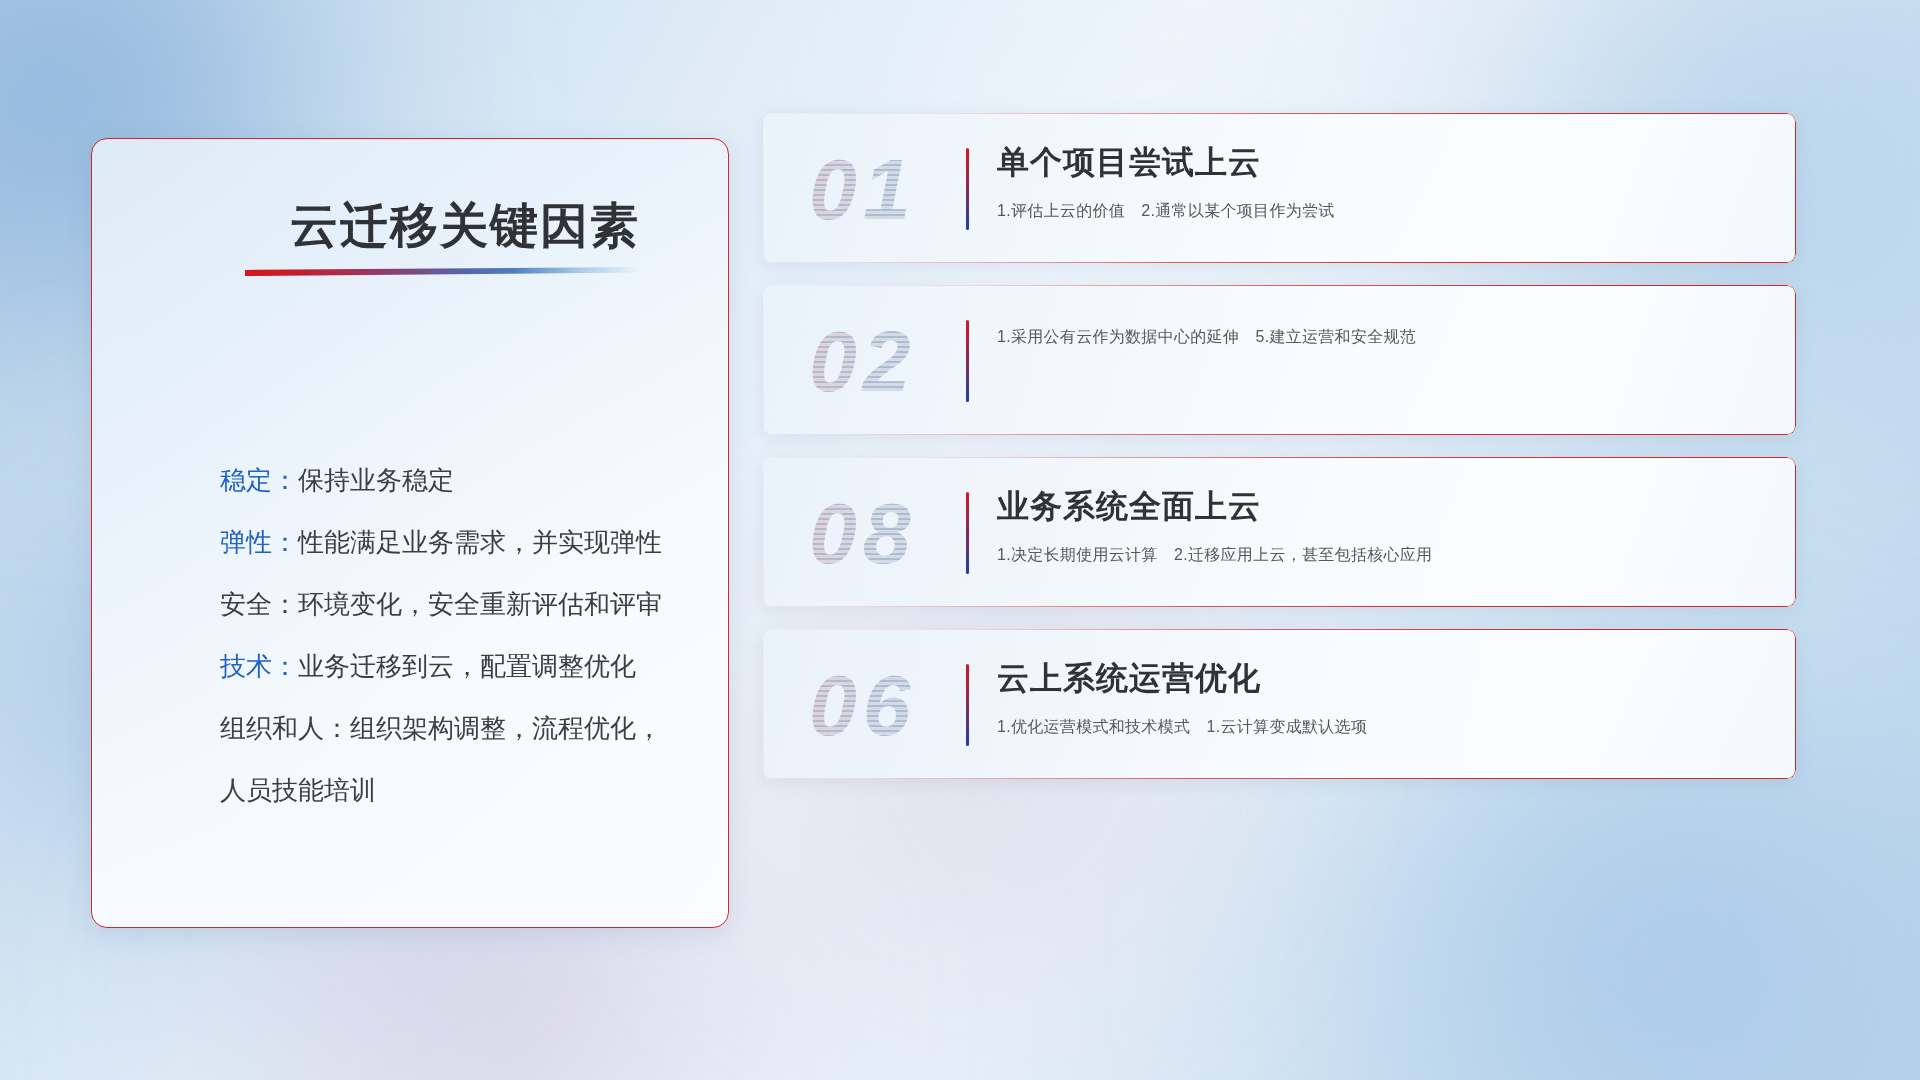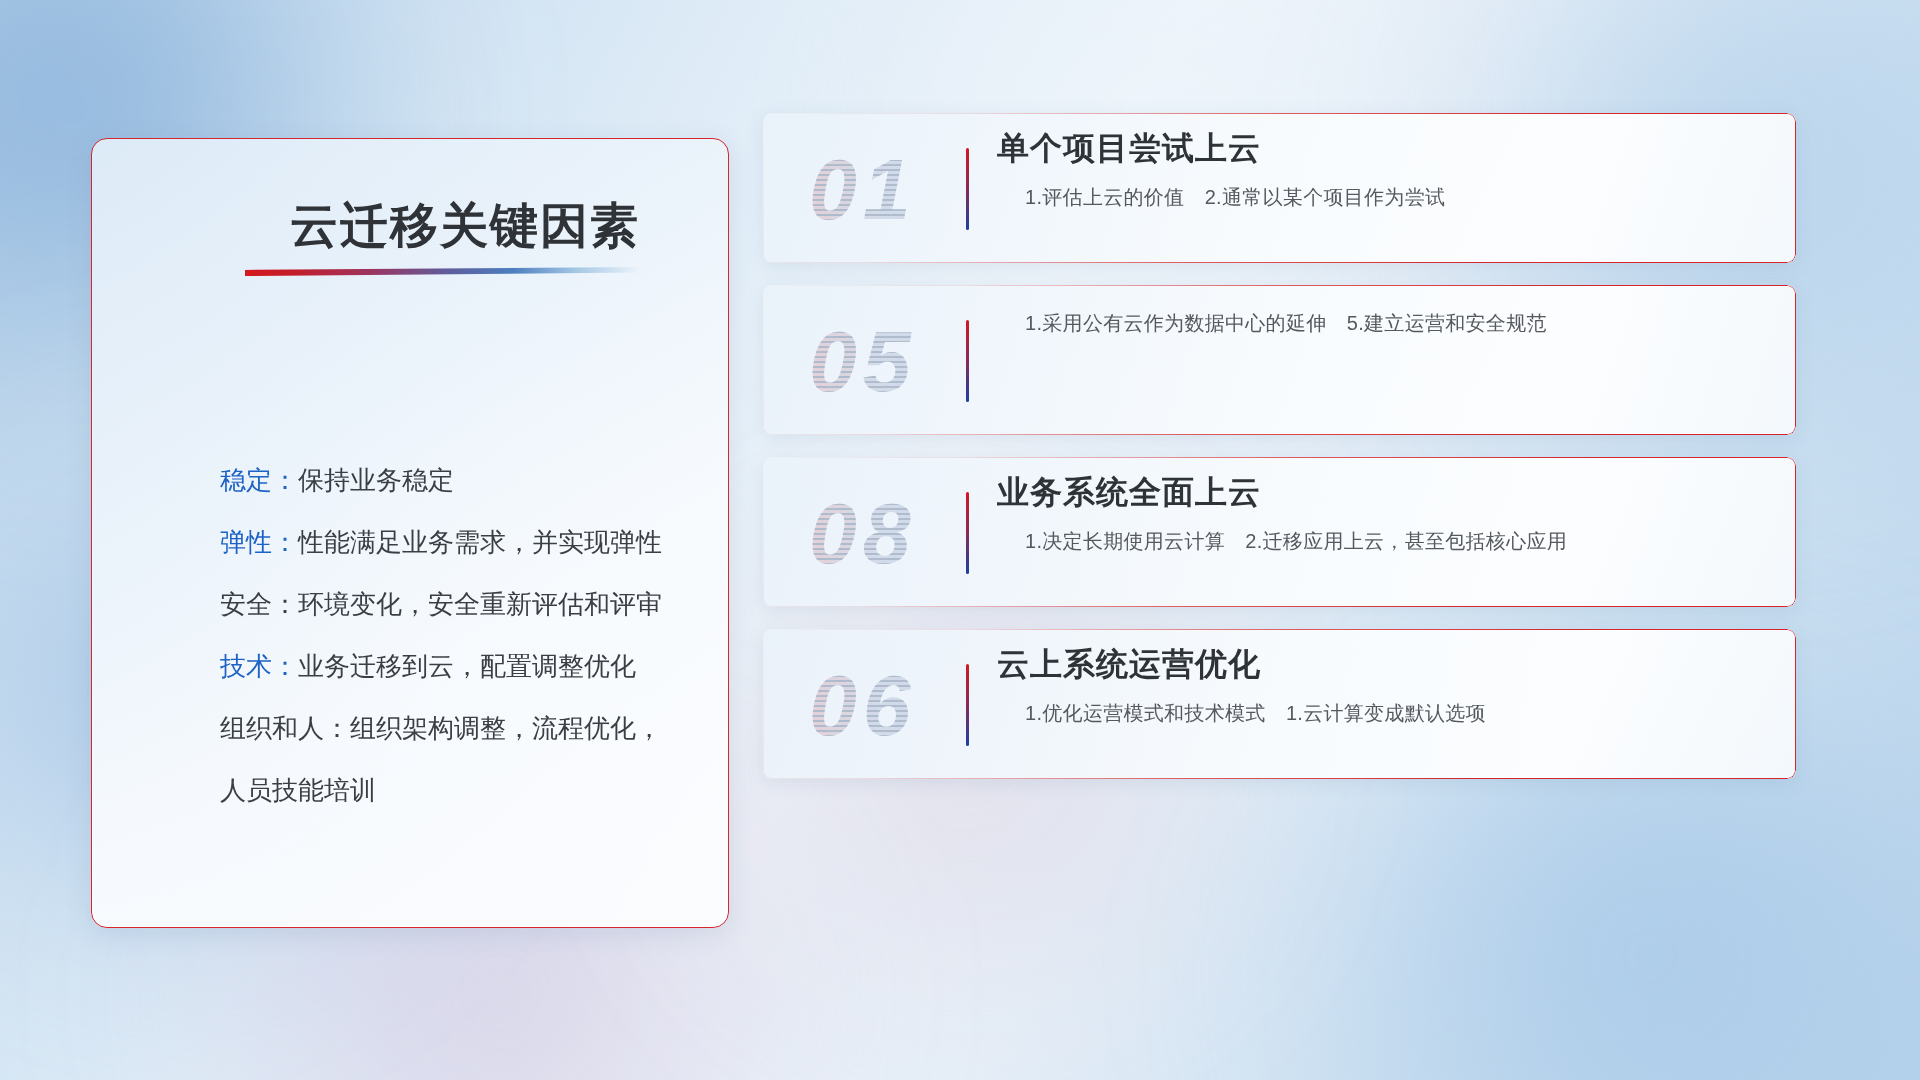--- a/index.html
+++ b/index.html
@@ -156,29 +156,29 @@
     content:"";
     position:absolute; inset:0;
   }
 
   .card-bar {
     position:absolute; left:203px; top:35px;
     width:3.4px; height:82px;
     background:linear-gradient(to bottom, #d4181f 0%, #8a2a55 48%, #1c3fa0 100%);
     border-radius:2px;
   }
-  .card-body { position:absolute; left:234px; top:12px; right:24px; }
+  .card-body { position:absolute; left:234px; top:26px; right:24px; }
   .card-title {
     font-size:32px; font-weight:700; color:#2e3338;
     letter-spacing:1px; line-height:46px;
   }
   .card-sub {
     margin-top:12px;
-    font-size:20px; color:#55595f; letter-spacing:.3px;
-    line-height:28px; white-space:nowrap;margin-left:28px;
+    font-size:16px; color:#55595f; letter-spacing:.3px;
+    line-height:28px; white-space:nowrap;
   }
 </style>
 </head>
 <body>
 
 <div id="bg">
   <div class="bg-base"></div>
   <div class="bg-blob blob-a"></div>
   <div class="bg-blob blob-b"></div>
   <div class="bg-blob blob-c"></div>
@@ -206,21 +206,21 @@
   <section id="cards">
       <article class="card card-1">
         <div class="card-num">01</div>
         <div class="card-bar"></div>
         <div class="card-body">
           <div class="card-title">单个项目尝试上云</div>
           <div class="card-sub">1.评估上云的价值　2.通常以某个项目作为尝试</div>
         </div>
       </article>
       <article class="card card-2">
-        <div class="card-num">05</div>
+        <div class="card-num">02</div>
         <div class="card-bar"></div>
         <div class="card-body">
           <div class="card-sub">1.采用公有云作为数据中心的延伸　5.建立运营和安全规范</div>
         </div>
       </article>
       <article class="card card-3">
         <div class="card-num">08</div>
         <div class="card-bar"></div>
         <div class="card-body">
           <div class="card-title">业务系统全面上云</div>

